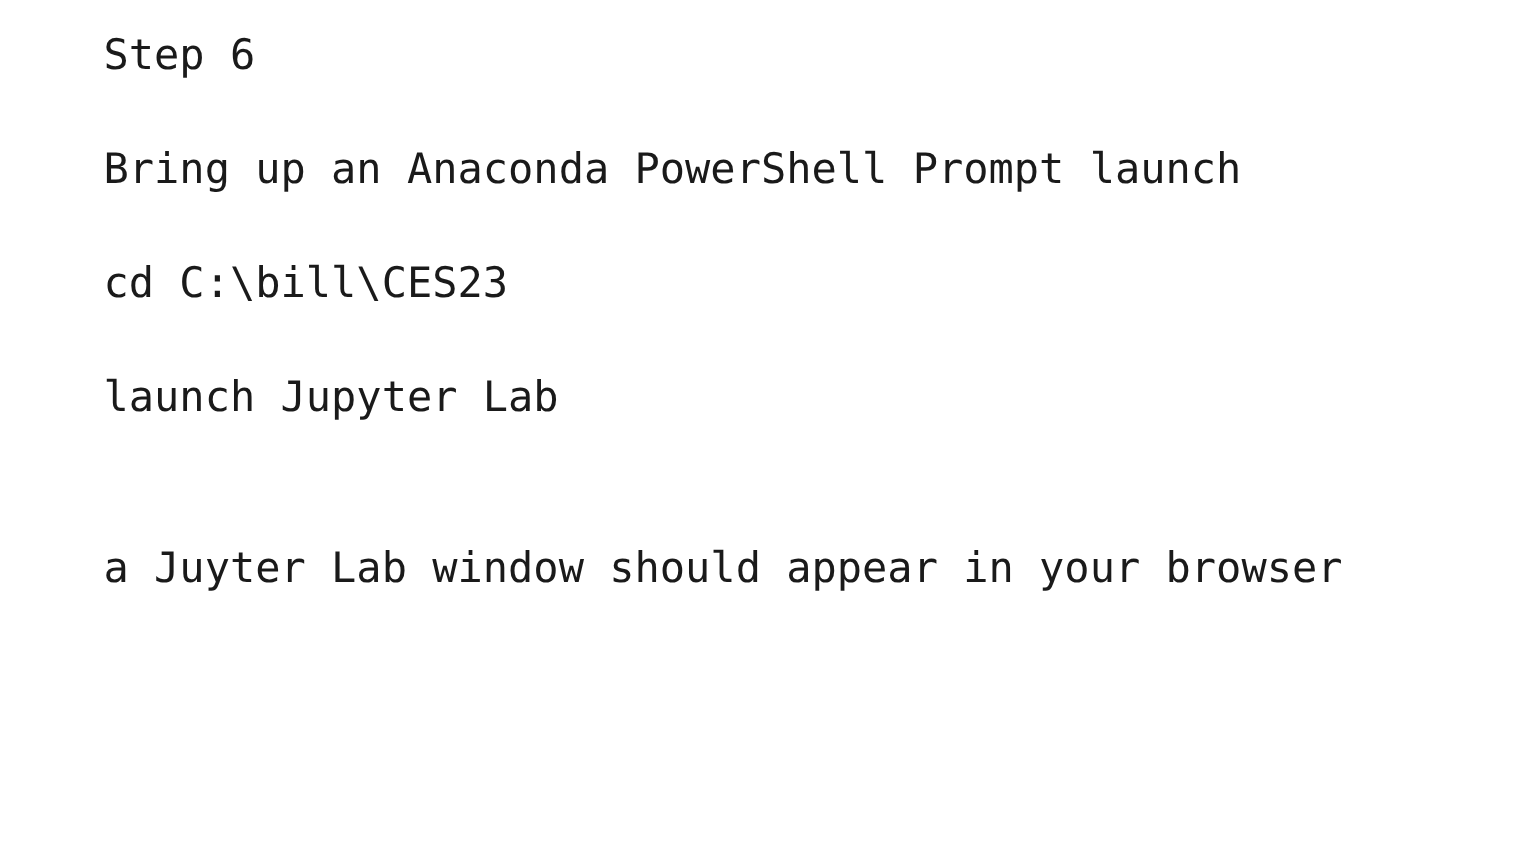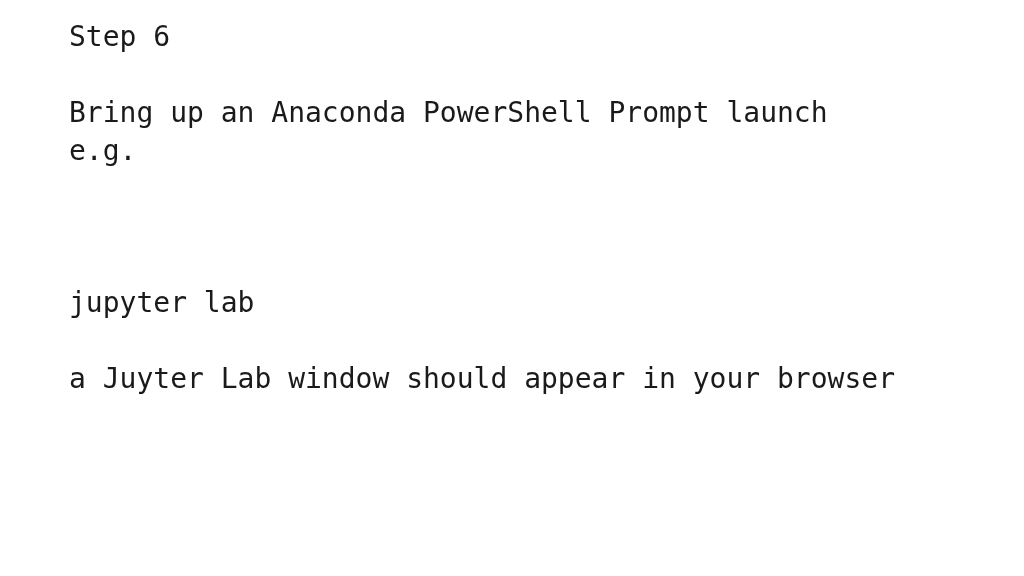--- a/index.html
+++ b/index.html
@@ -42,22 +42,22 @@
 </style>
 </head>
 <body>
 
 <div class="slide">
   <div class="text-block">
 
     <div class="line">Step 6</div>
     <div class="line blank"></div>
     <div class="line">Bring up an Anaconda PowerShell Prompt launch</div>
-    <div class="line">e.g.</div>
     <div class="line blank"></div>
+    <div class="line">cd C:\bill\CES23</div>
     <div class="line blank"></div>
+    <div class="line">launch Jupyter Lab</div>
     <div class="line blank"></div>
-    <div class="line">jupyter lab</div>
     <div class="line blank"></div>
     <div class="line">a Juyter Lab window should appear in your browser</div>
 
   </div>
 </div>
 
 </body></html>

